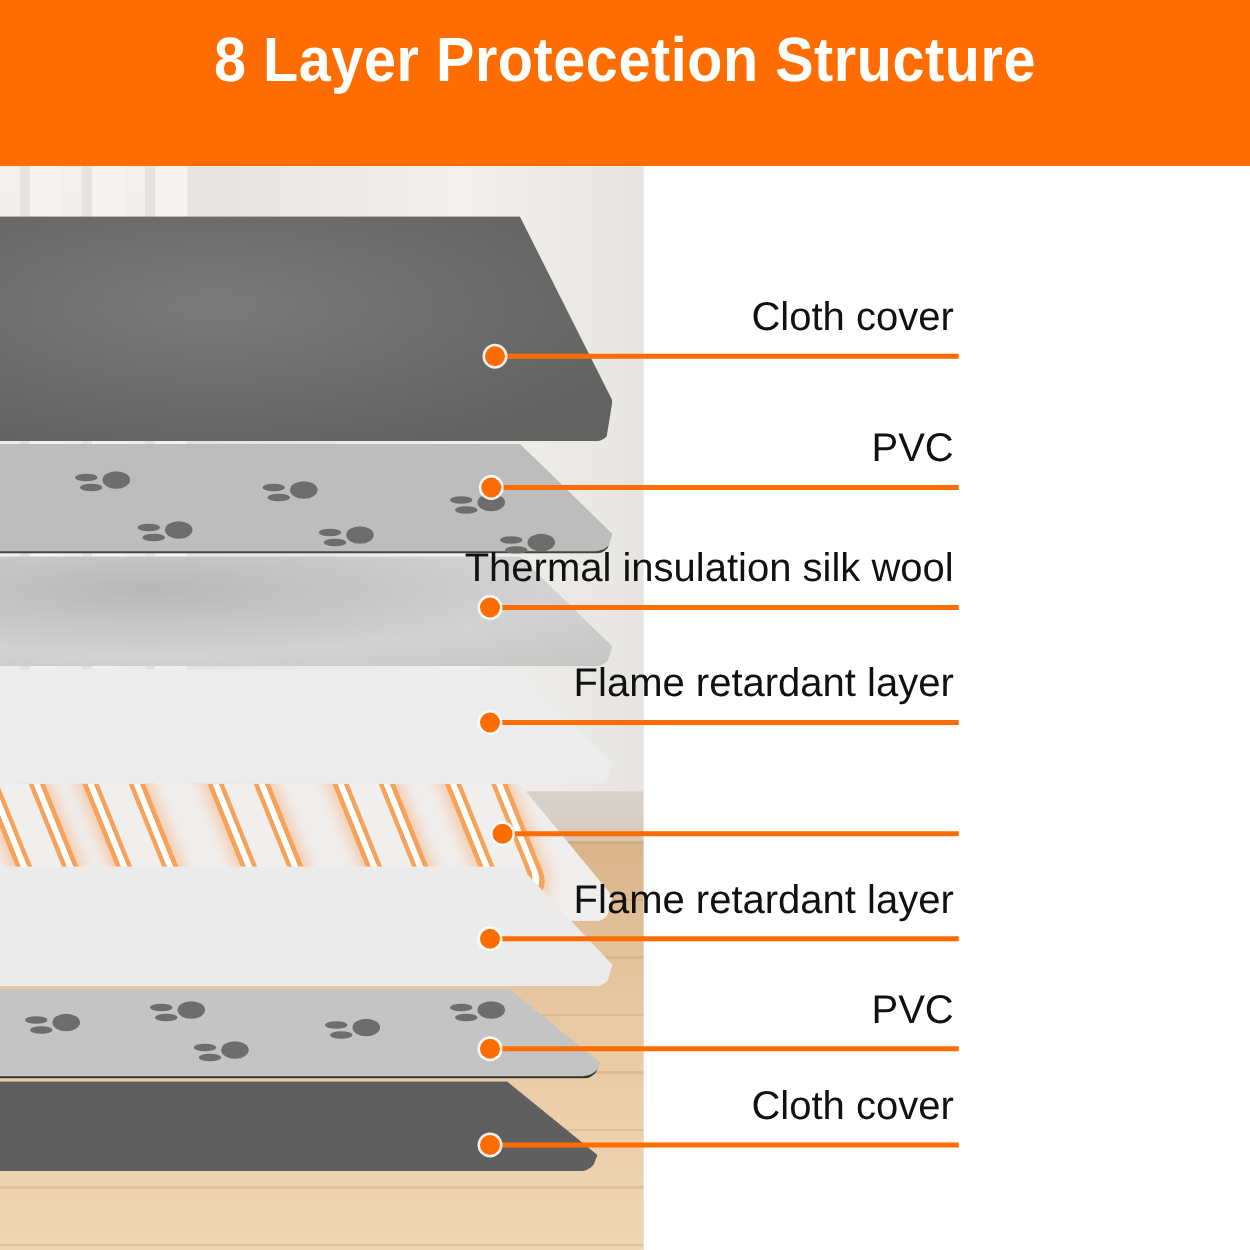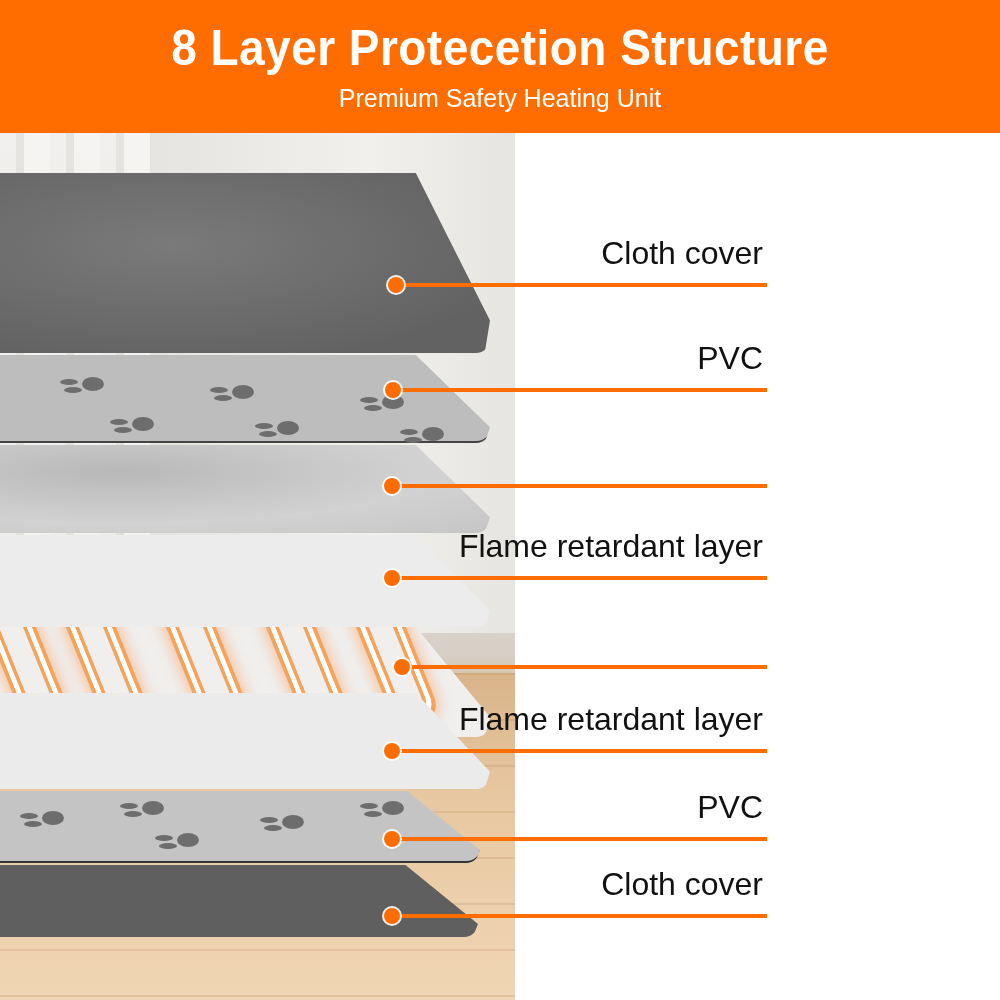--- a/index.html
+++ b/index.html
@@ -79,21 +79,20 @@
     .callout .dot {
       position: absolute; left: 386px; bottom: -6px; width: 16px; height: 16px;
       border-radius: 50%; background: #ff6d00; box-shadow: 0 0 0 2px rgba(255,255,255,0.9);
     }
   </style>
 </head>
 <body>
 
 <div class="header">
   <div class="title">8 Layer Protecetion Structure</div>
-  <div class="subtitle">Premium Safety Heating Unit</div>
 </div>
 
 <div class="photo">
   <div class="curtain"></div>
   <div class="wall"></div>
   <div class="floor"></div>
 
   <div class="layer l-cloth-top"></div>
 
   <div class="layer l-pvc-top">
@@ -181,20 +180,21 @@
   <div class="dot" style="left:388px"></div>
 </div>
 
 <div class="callout" style="top:332px">
   <div class="label">PVC</div>
   <div class="line"></div>
   <div class="dot" style="left:385px"></div>
 </div>
 
 <div class="callout" style="top:428px">
+  <div class="label">Thermal insulation silk wool</div>
   <div class="line"></div>
   <div class="dot" style="left:384px"></div>
 </div>
 
 <div class="callout" style="top:520px">
   <div class="label">Flame retardant layer</div>
   <div class="line"></div>
   <div class="dot" style="left:384px"></div>
 </div>
 

